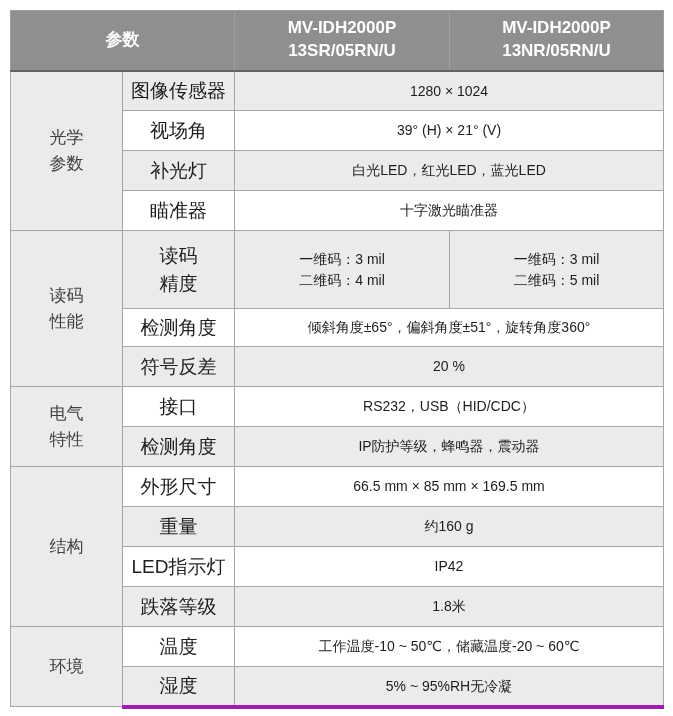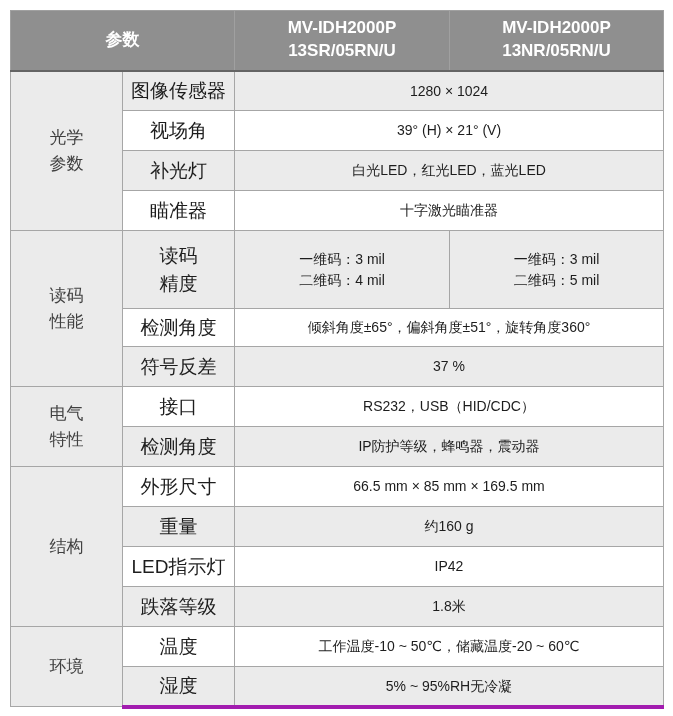--- a/index.html
+++ b/index.html
@@ -114,21 +114,21 @@
 二维码：4 mil</td>
         <td>一维码：3 mil
 二维码：5 mil</td>
       </tr>
       <tr class="mid">
         <td class="param">检测角度</td>
         <td colspan="2">倾斜角度±65°，偏斜角度±51°，旋转角度360°</td>
       </tr>
       <tr>
         <td class="param">符号反差</td>
-        <td colspan="2">37 %</td>
+        <td colspan="2">20 %</td>
       </tr>
 
       <tr>
         <td class="section" rowspan="2">电气
 特性</td>
         <td class="param">接口</td>
         <td colspan="2">RS232，USB（HID/CDC）</td>
       </tr>
       <tr>
         <td class="param">检测角度</td>

